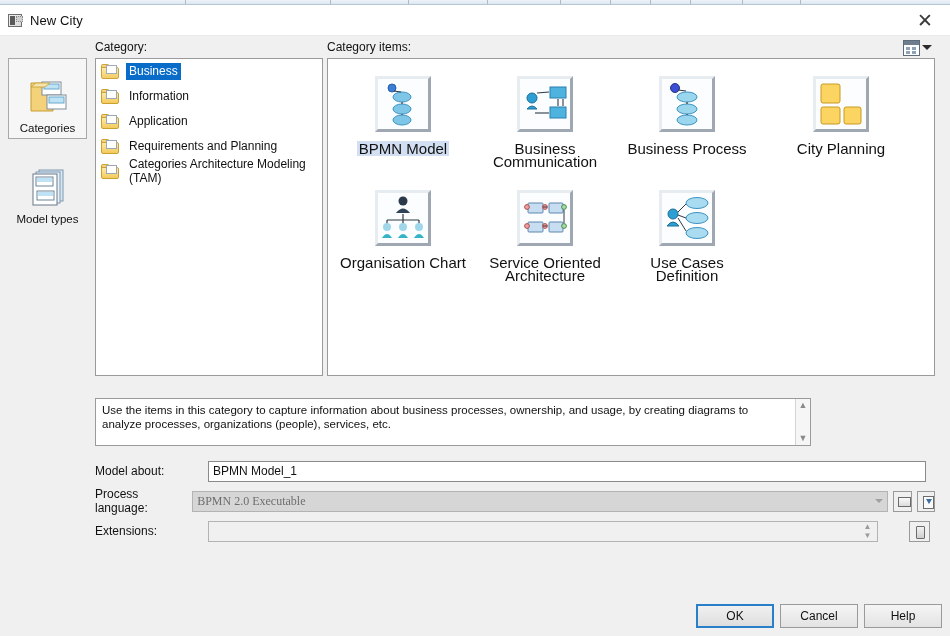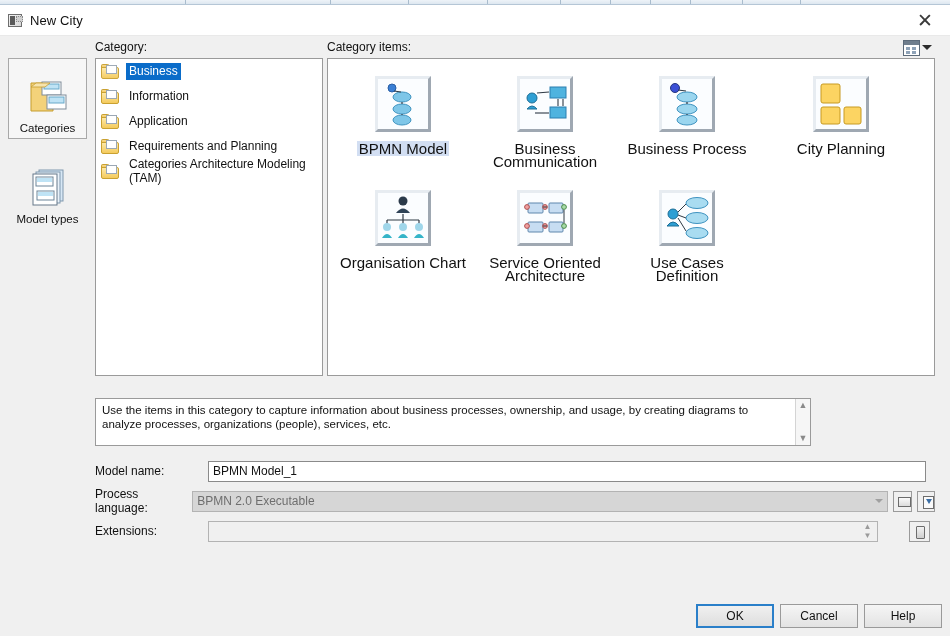--- a/index.html
+++ b/index.html
@@ -487,29 +487,29 @@
       <div style="padding-right:16px;">Use the items in this category to capture information about business processes, ownership, and usage, by creating diagrams to analyze processes, organizations (people), services, etc.</div>
       <div class="desc-sb">
         <div class="sb-arrow">▲</div>
         <div class="sb-arrow">▼</div>
       </div>
     </div>
 
     <div class="form">
 
       <div class="frow" style="top:10px;">
-        <div class="flabel">Model name:</div>
+        <div class="flabel">Model about:</div>
         <div class="finput" style="width:718px;">
           <span>BPMN Model_1</span>
         </div>
       </div>
 
       <div class="frow" style="top:40px;">
         <div class="flabel">Process language:</div>
-        <div class="finput disabled" style="width:808px;">
+        <div class="finput disabled" style="width:808px;font-family:Liberation Serif, serif;">
           <span>BPMN 2.0 Executable</span>
           <span class="combo-arrow"></span>
         </div>
         <div class="minibtn">
           <span class="mb-folder"></span>
         </div>
         <div class="minibtn">
           <span class="mb-doc"></span>
           <span class="mb-arrowdn"></span>
         </div>

